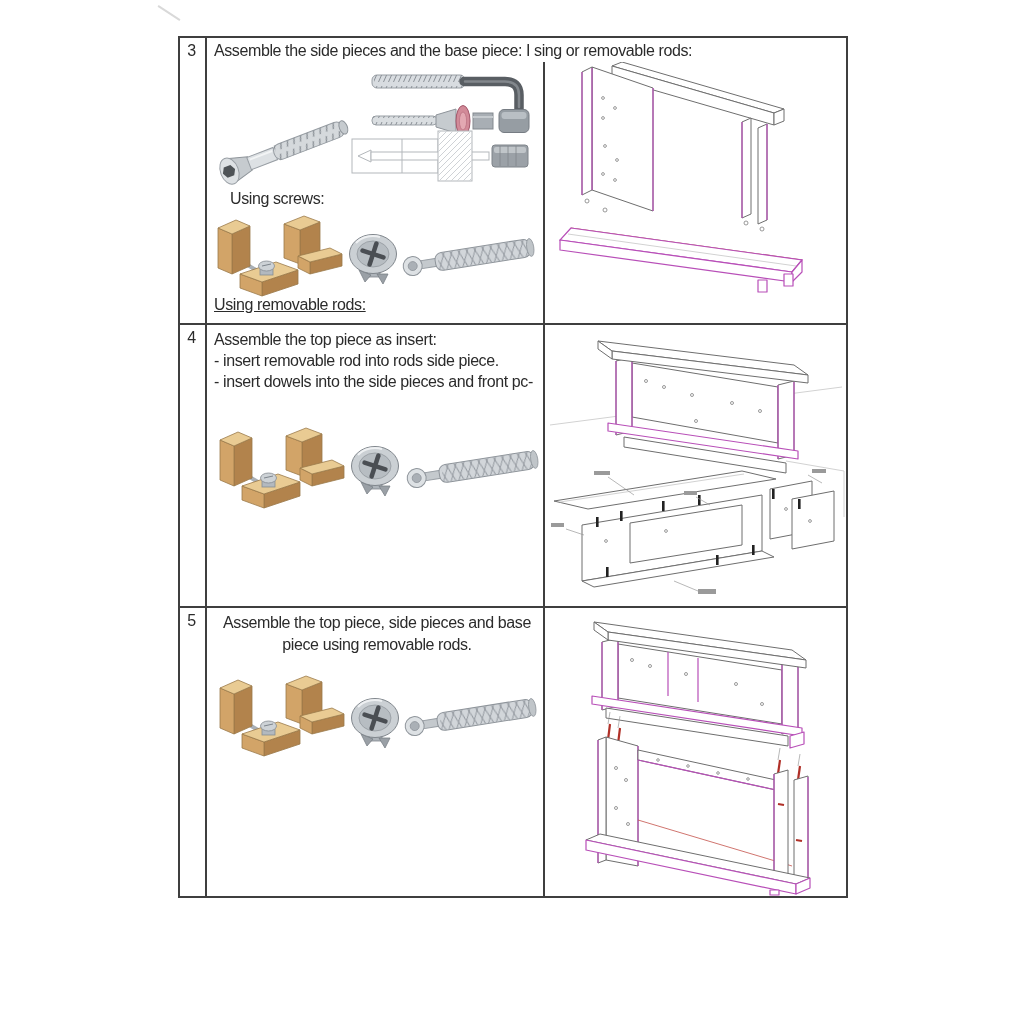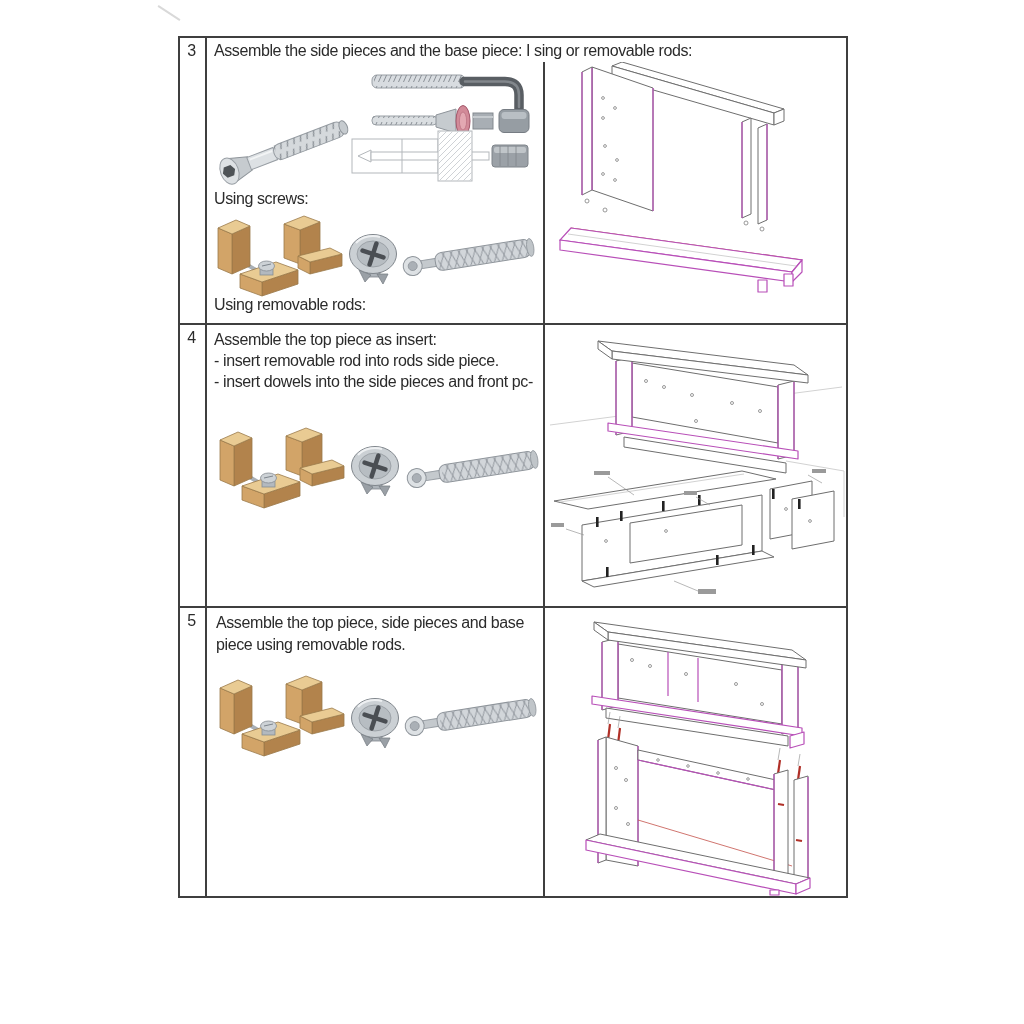--- a/index.html
+++ b/index.html
@@ -168,33 +168,33 @@
   <svg class="abs" style="left:368px;top:60px;" width="165" height="56">
       <use href="#sym-hook"></use>
     </svg>
   <svg class="abs" style="left:368px;top:96px;" width="165" height="50">
       <use href="#sym-washer-screw"></use>
     </svg>
   <svg class="abs" style="left:350px;top:126px;" width="182" height="62">
       <use href="#sym-slot"></use>
     </svg>
 
-  <div class="cap" style="left:214px;top:190px;">Using screws:</div>
+  <div class="cap" style="left:230px;top:190px;">Using screws:</div>
 
   <svg class="abs" style="left:210px;top:212px;" width="135" height="95">
       <use href="#sym-wood-joint"></use>
     </svg>
   <svg class="abs" style="left:344px;top:230px;" width="60" height="56">
       <use href="#sym-cam"></use>
     </svg>
   <svg class="abs" style="left:400px;top:224px;" width="140" height="66">
       <use href="#sym-rod"></use>
     </svg>
 
-  <div class="cap" style="left:214px;top:296px;">Using removable rods:</div>
+  <div class="cap" style="left:214px;top:296px;text-decoration:underline;">Using removable rods:</div>
 
   <svg class="abs" style="left:546px;top:62px;" width="300" height="258" viewBox="0 0 300 258">
     <polygon class="s1" points="66,4 76,0 238,47 228,51"></polygon>
     <polygon class="s1" points="66,4 228,51 228,63 66,16"></polygon>
     <polygon class="s1" points="228,51 238,47 238,59 228,63"></polygon>
     <polygon class="s1" points="46,5 107,26 107,149 46,128"></polygon>
     <polygon class="s1" points="36,10 46,5 46,128 36,133"></polygon>
     <line class="mgn" x1="36" y1="10" x2="36" y2="133"></line>
     <line class="mgn" x1="46" y1="6" x2="46" y2="128"></line>
     <line class="mgn" x1="107" y1="26" x2="107" y2="149"></line>
@@ -287,21 +287,21 @@
     <line class="lead" x1="150" y1="172" x2="164" y2="180"></line>
       <rect class="lbl" x="138" y="166" width="13" height="4"></rect>
     <line class="lead" x1="128" y1="256" x2="152" y2="266"></line>
       <rect class="lbl" x="152" y="264" width="18" height="5"></rect>
     <line class="lead" x1="20" y1="204" x2="38" y2="210"></line>
       <rect class="lbl" x="5" y="198" width="13" height="4"></rect>
     <line class="lead" x1="262" y1="150" x2="276" y2="158"></line>
       <rect class="lbl" x="266" y="144" width="14" height="4"></rect>
   </svg>
 
-  <div class="abs txt" style="left:216px;top:612px;width:322px;text-align:left;line-height:22px;">Assemble the top piece, side pieces and base piece using removable rods.</div>
+  <div class="abs txt" style="left:216px;top:612px;width:322px;text-align:center;line-height:22px;">Assemble the top piece, side pieces and base piece using removable rods.</div>
 
   <svg class="abs" style="left:212px;top:672px;" width="135" height="95">
       <use href="#sym-wood-joint"></use>
     </svg>
   <svg class="abs" style="left:346px;top:694px;" width="60" height="56">
       <use href="#sym-cam"></use>
     </svg>
   <svg class="abs" style="left:402px;top:684px;" width="140" height="66">
       <use href="#sym-rod"></use>
     </svg>

